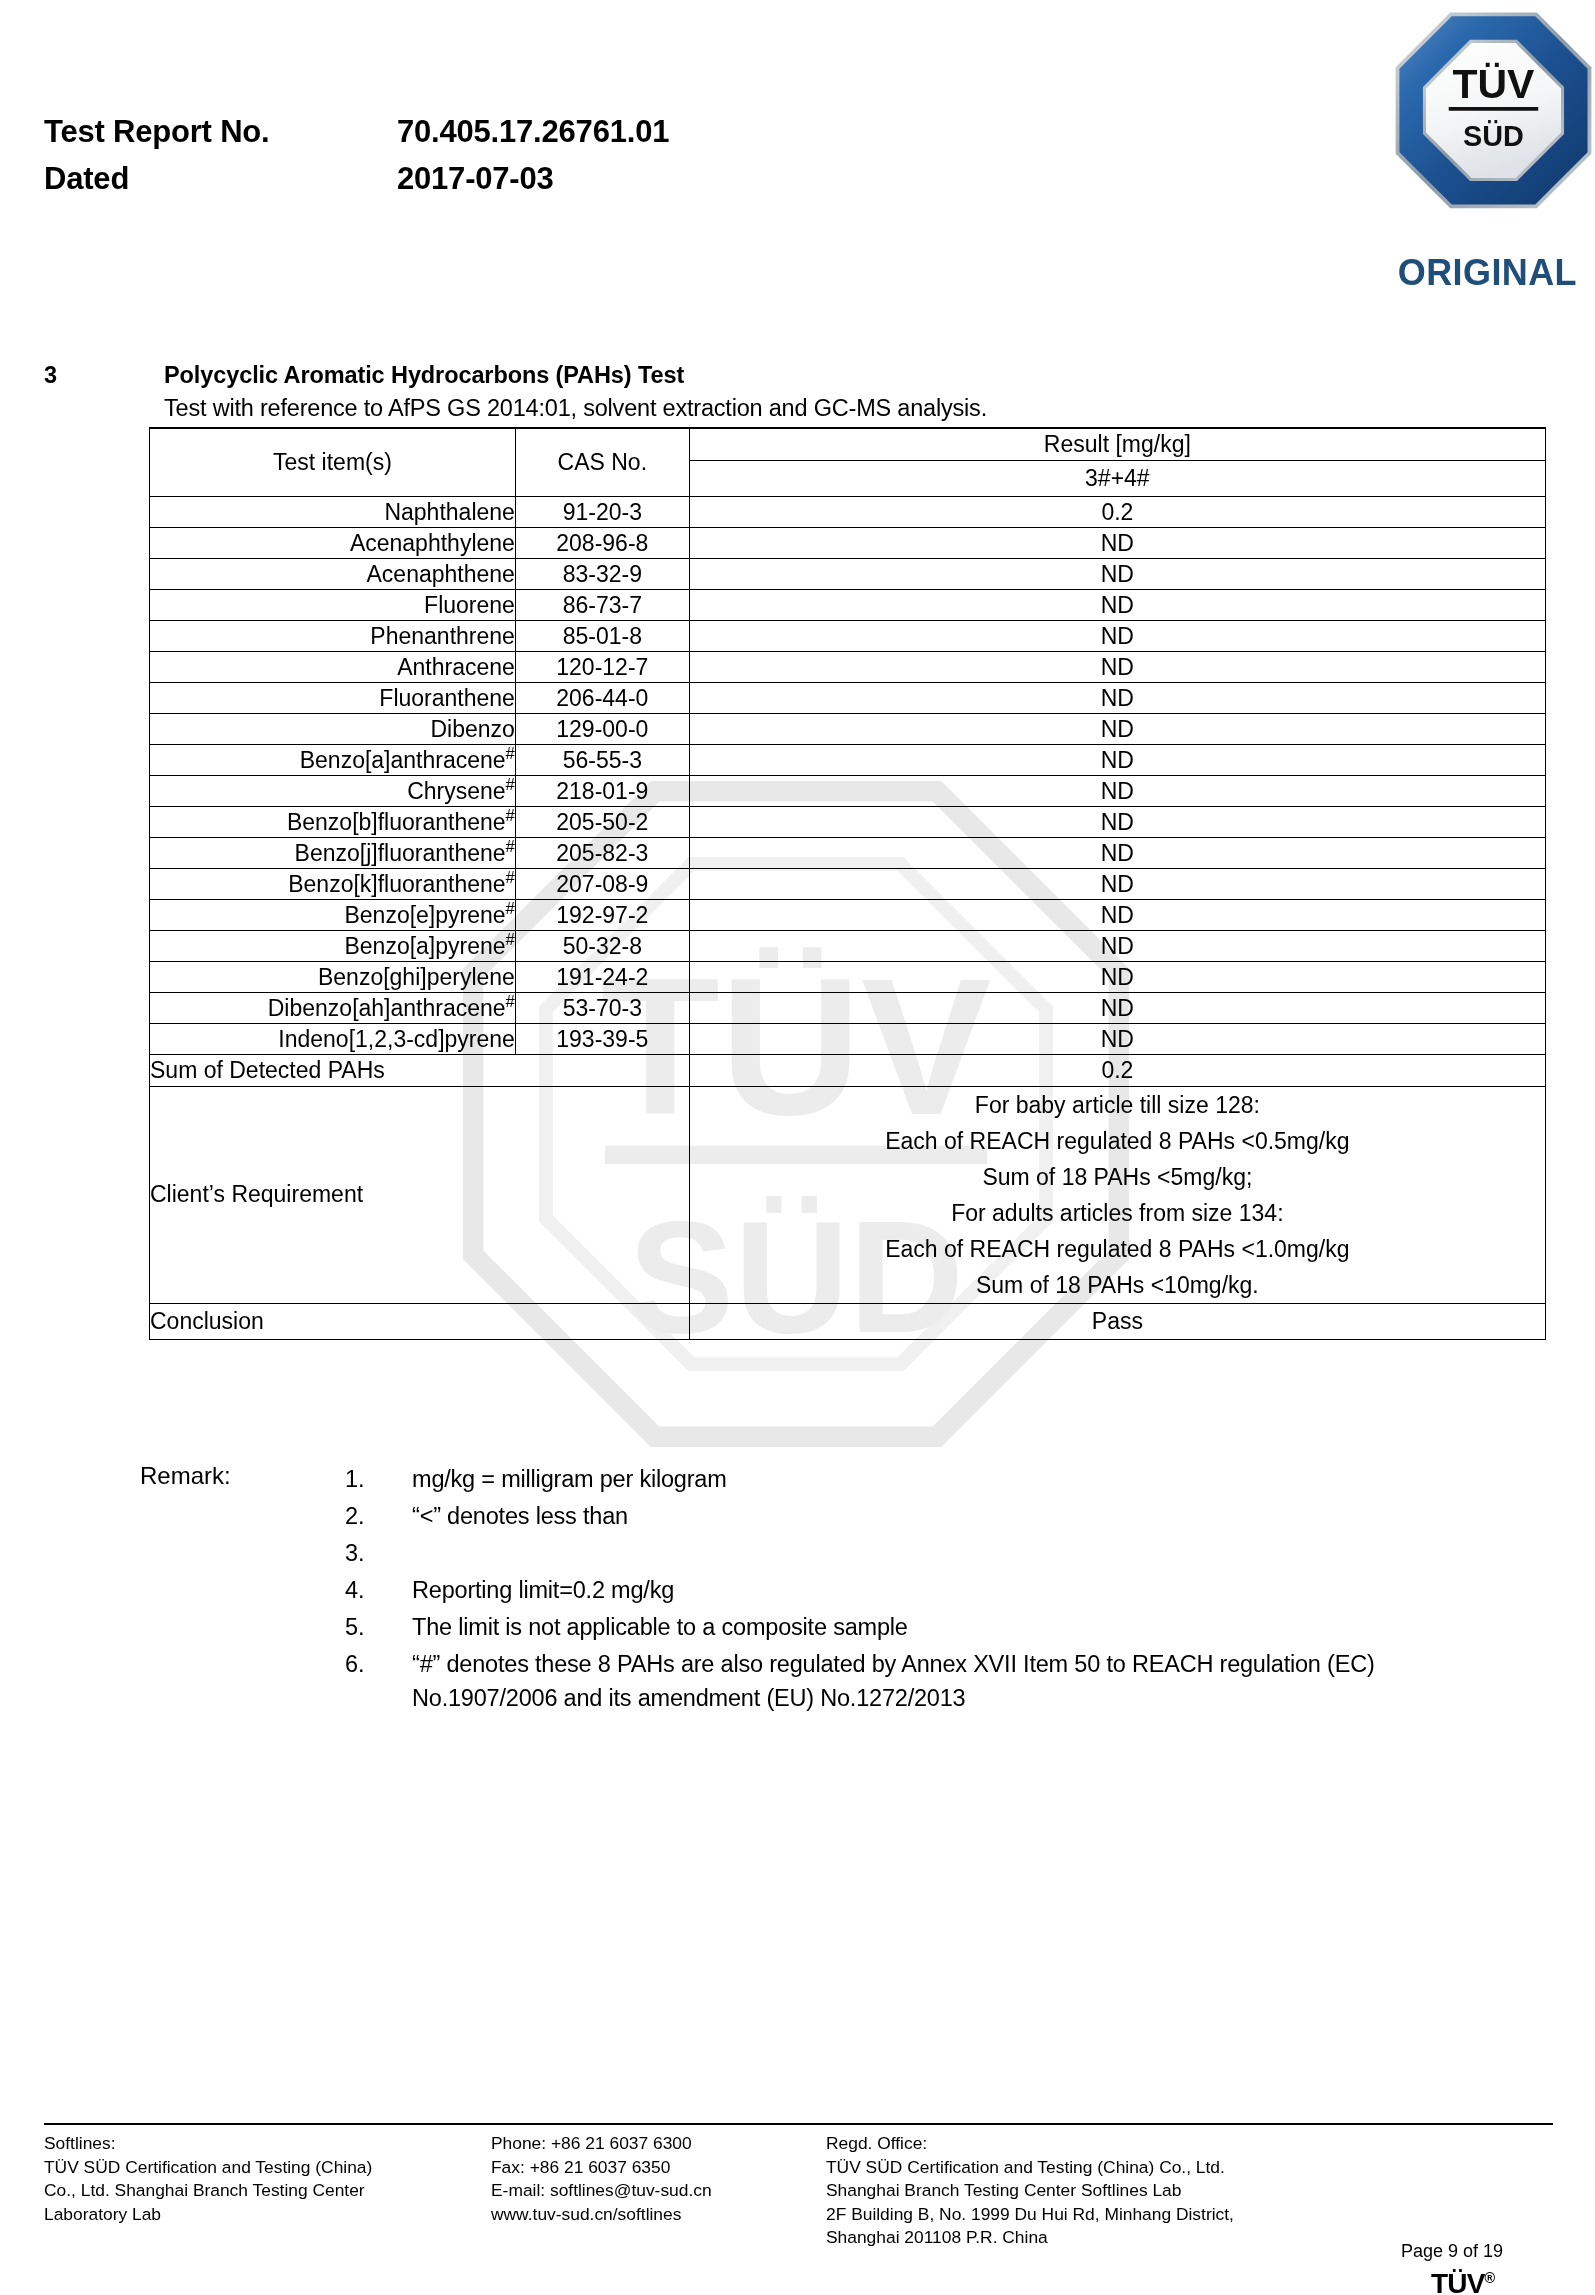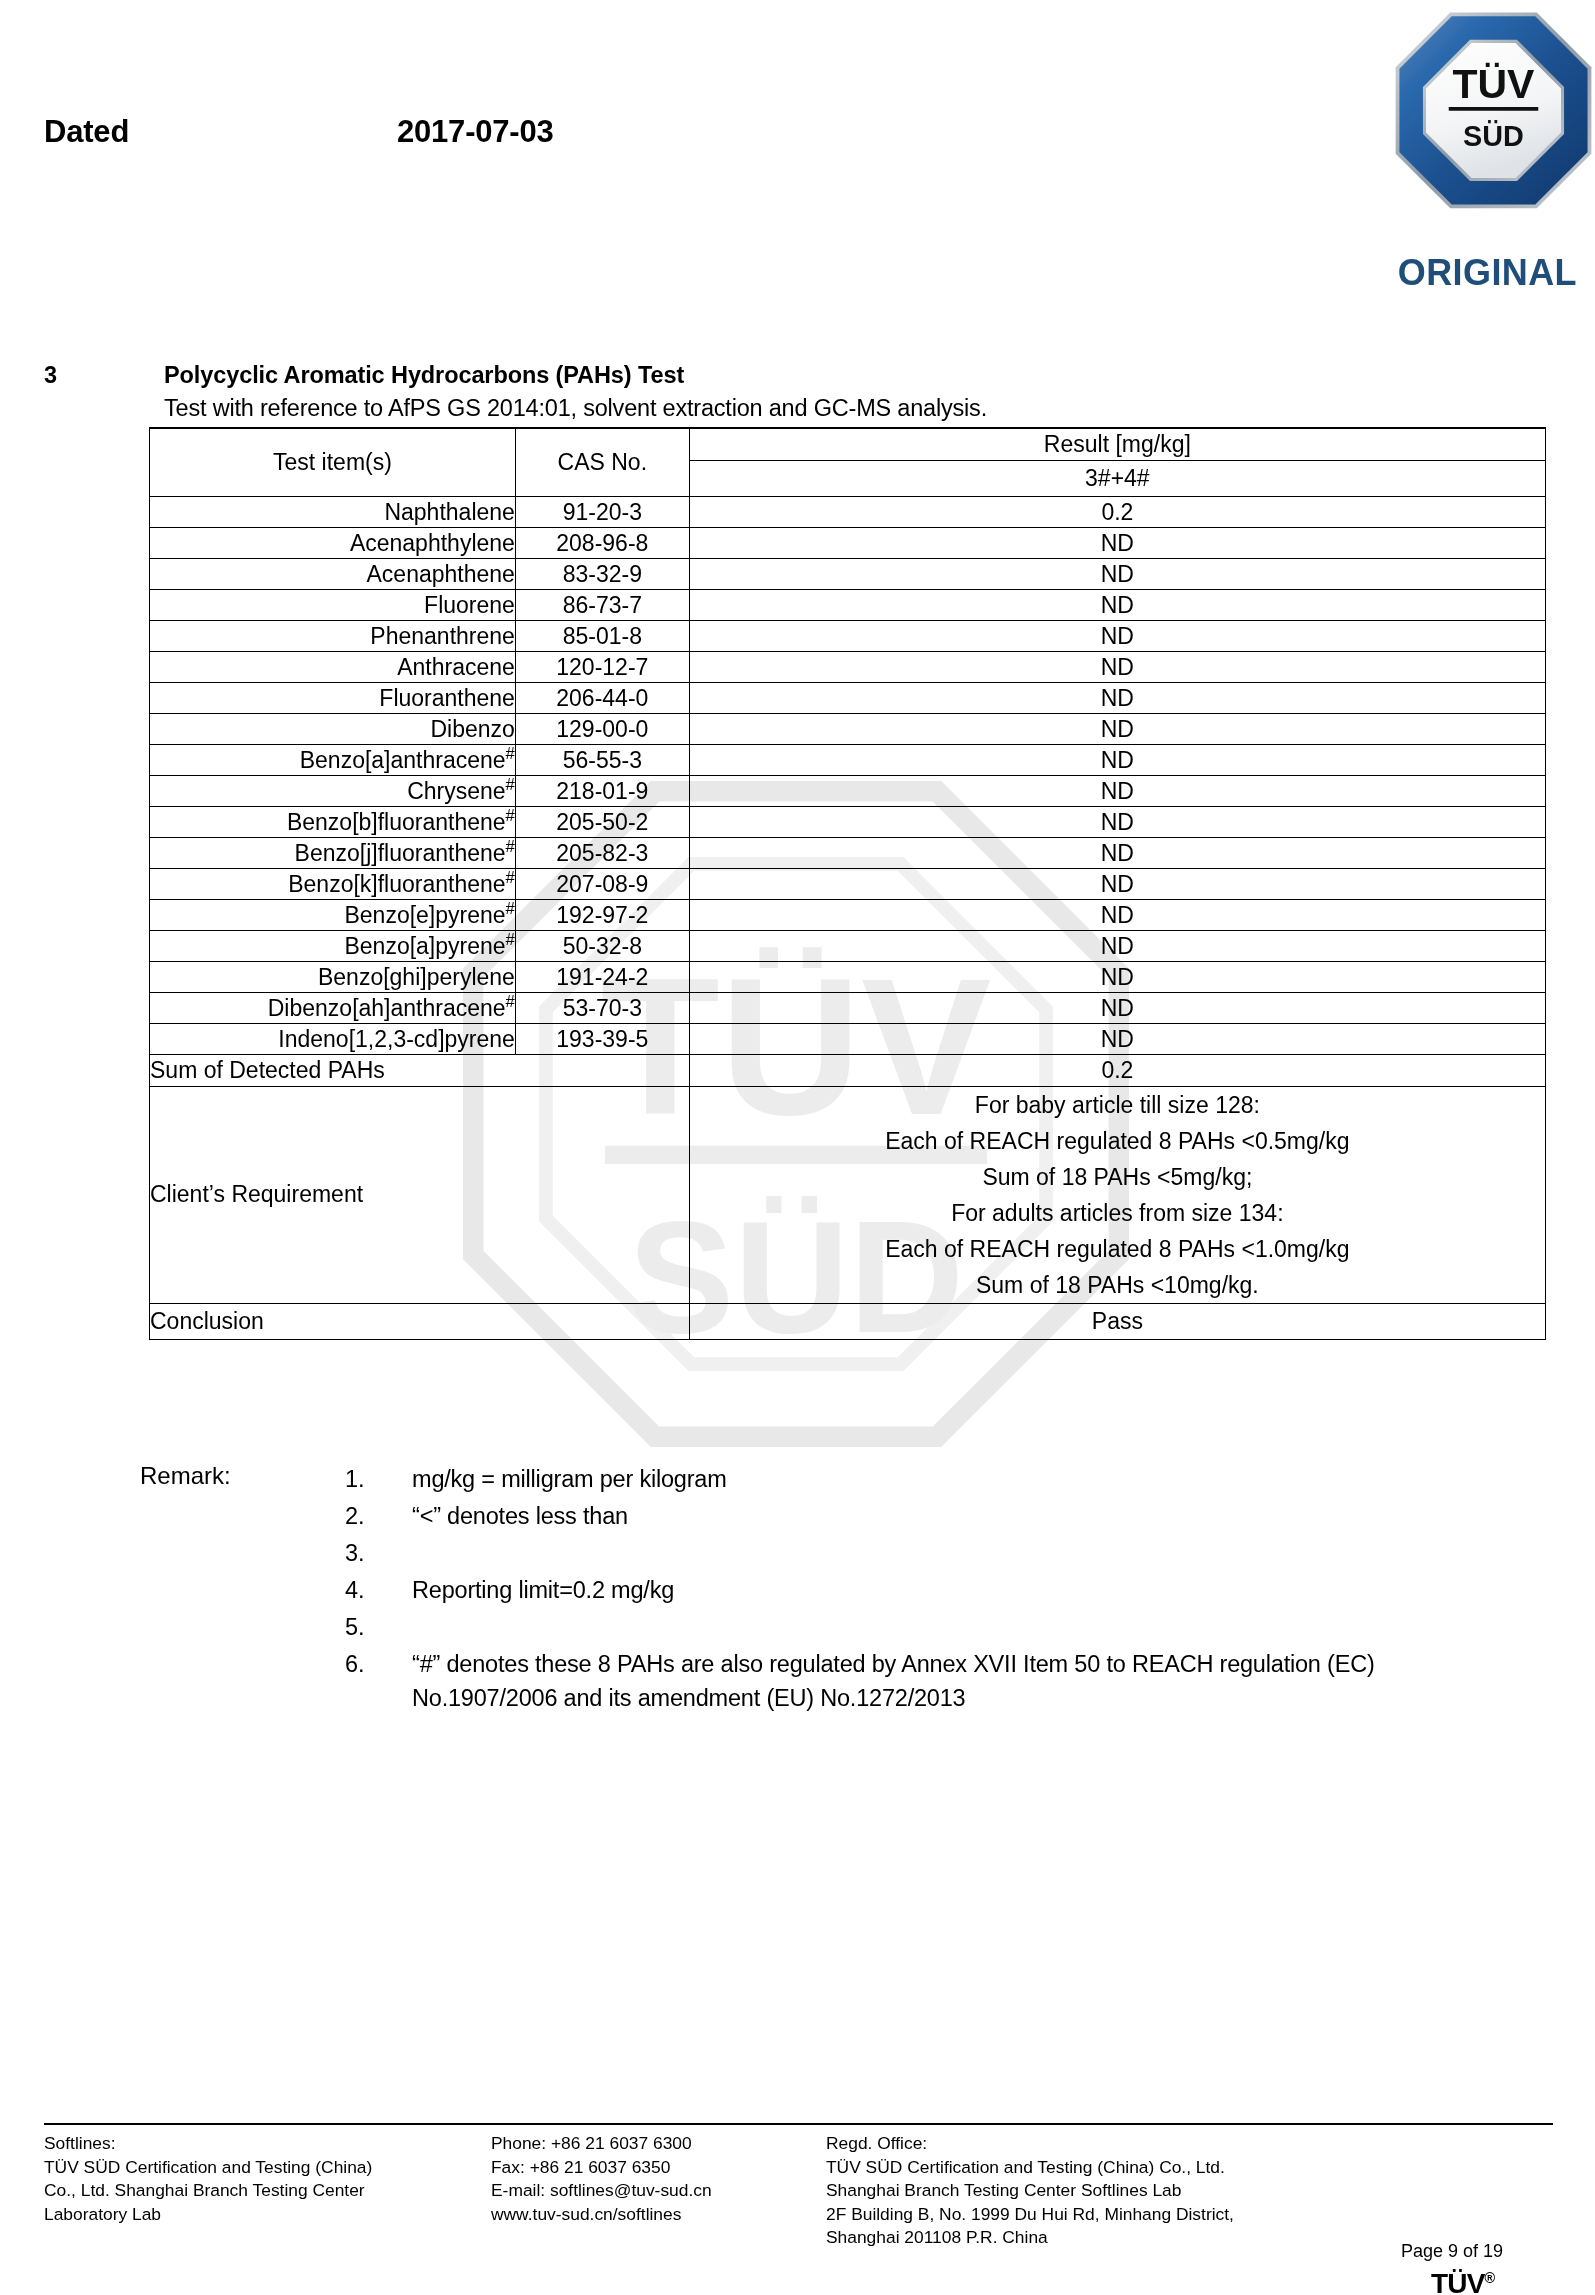--- a/index.html
+++ b/index.html
@@ -280,20 +280,24 @@
   <polygon points="88,8 212,8 292,88 292,212 212,292 88,292 8,212 8,88" fill="none" stroke="#e8e8e8" stroke-width="9"></polygon>
   <polygon points="104,40 196,40 260,104 260,196 196,260 104,260 40,196 40,104" fill="none" stroke="#f0f0f0" stroke-width="6"></polygon>
   <text x="150" y="150" font-family="Liberation Sans, sans-serif" font-size="86" font-weight="bold" fill="#ececec" text-anchor="middle">TÜV</text>
   <line x1="66" y1="168" x2="234" y2="168" stroke="#ececec" stroke-width="8"></line>
   <text x="150" y="246" font-family="Liberation Sans, sans-serif" font-size="70" font-weight="bold" fill="#ececec" text-anchor="middle">SÜD</text>
 </svg>
 
 <div id="header">
 
   <div id="report-meta">
+    <div class="meta-row">
+      <span class="meta-label">Test Report No.</span>
+      <span class="meta-value">70.405.17.26761.01</span>
+    </div>
     <div class="meta-row">
       <span class="meta-label">Dated</span>
       <span class="meta-value">2017-07-03</span>
     </div>
   </div>
 
   <div id="logo-wrap">
     <svg viewBox="0 0 270 290" xmlns="http://www.w3.org/2000/svg" width="205" height="220">
       <defs>
         <linearGradient id="octGrad" x1="0" y1="0" x2="1" y2="1">
@@ -478,20 +482,21 @@
       </div>
       <div class="remark-row">
         <span class="remark-num">3.</span>
       </div>
       <div class="remark-row">
         <span class="remark-num">4.</span>
         <span class="remark-text">Reporting limit=0.2 mg/kg</span>
       </div>
       <div class="remark-row">
         <span class="remark-num">5.</span>
+        <span class="remark-text">The limit is not applicable to a composite sample</span>
       </div>
       <div class="remark-row">
         <span class="remark-num">6.</span>
         <span class="remark-text">“#” denotes these 8 PAHs are also regulated by Annex XVII Item 50 to REACH regulation (EC) No.1907/2006 and its amendment (EU) No.1272/2013</span>
       </div>
     </div>
 </div>
 
 <div id="footer-rule"></div>
 <div id="footer">

